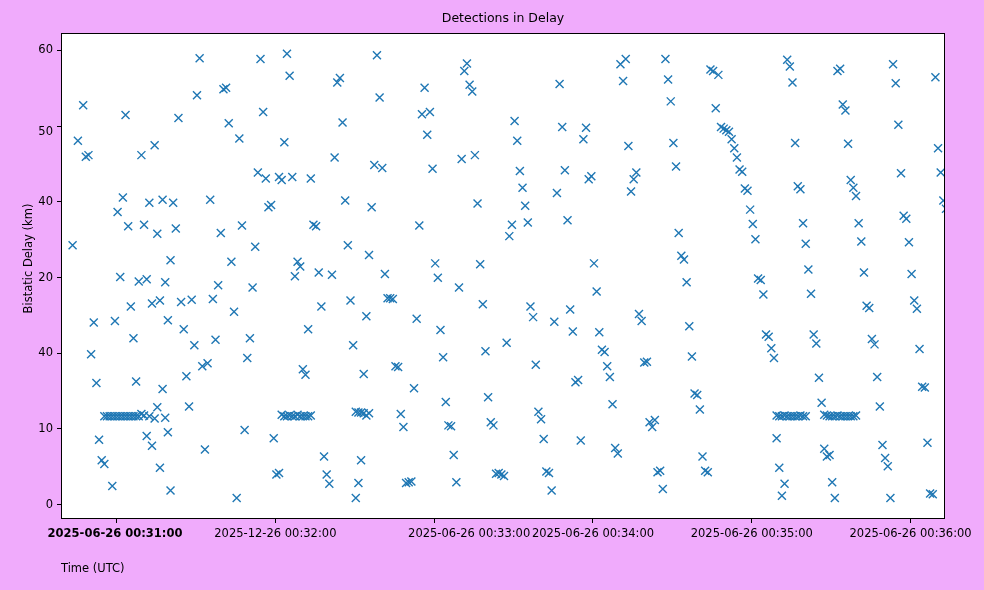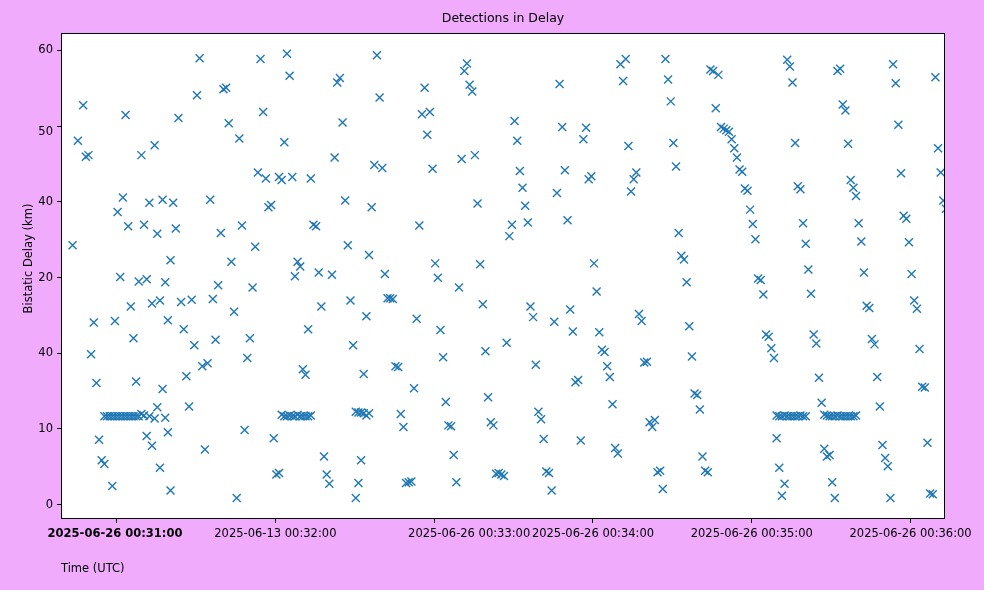--- a/index.html
+++ b/index.html
@@ -743,21 +743,21 @@
       <div class="ytick-label" style="top: 194.813px;">40</div>
       <div class="ytick-mark" style="top: 125.612px;"></div>
       <div class="ytick-label" style="top: 125px;">50</div>
       <div class="ytick-mark" style="top: 49.9112px;"></div>
       <div class="ytick-label" style="top: 43.4112px;">60</div>
     </div>
   <div id="x-axis">
       <div class="xtick-mark" style="left: 116.081px;"></div>
       <div class="xtick-label" style="left: 115px; font-weight: bold;">2025-06-26 00:31:00</div>
       <div class="xtick-mark" style="left: 274.883px;"></div>
-      <div class="xtick-label" style="left: 275.383px;">2025-06-13 00:32:00</div>
+      <div class="xtick-label" style="left: 275.383px;">2025-12-26 00:32:00</div>
       <div class="xtick-mark" style="left: 433.686px;"></div>
       <div class="xtick-label" style="left: 434.186px; margin-left: 35px;">2025-06-26 00:33:00</div>
       <div class="xtick-mark" style="left: 592.488px;"></div>
       <div class="xtick-label" style="left: 592.988px;">2025-06-26 00:34:00</div>
       <div class="xtick-mark" style="left: 751.29px;"></div>
       <div class="xtick-label" style="left: 751.79px;">2025-06-26 00:35:00</div>
       <div class="xtick-mark" style="left: 910.093px;"></div>
       <div class="xtick-label" style="left: 910.593px;">2025-06-26 00:36:00</div>
     </div>
 

